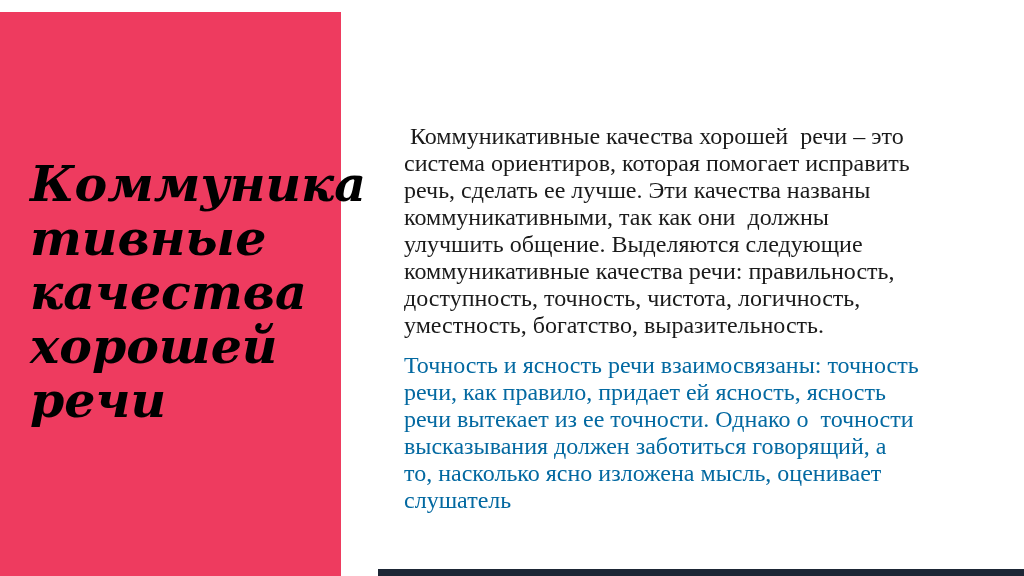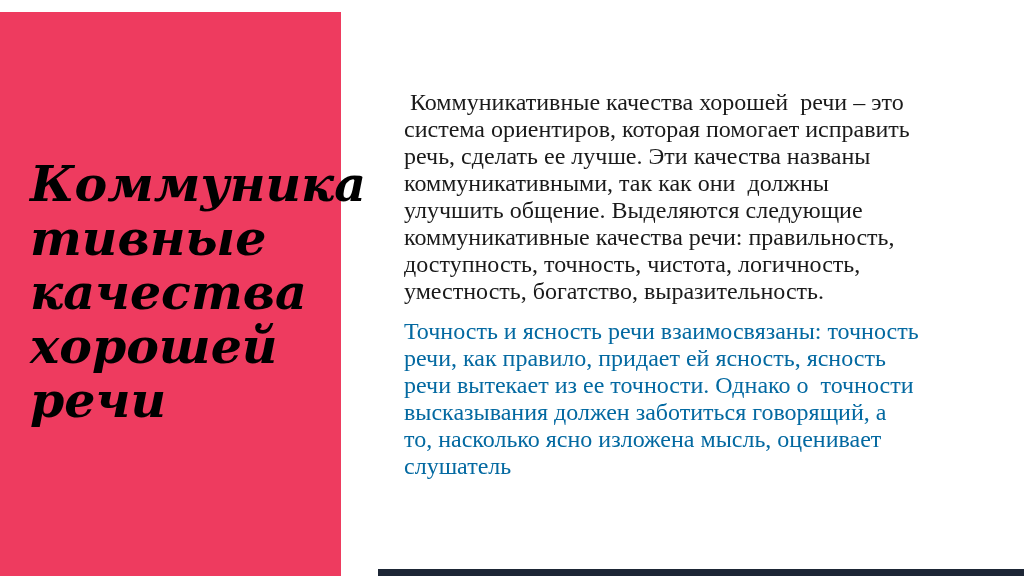--- a/index.html
+++ b/index.html
@@ -44,20 +44,21 @@
   }
   .para {
     position: absolute;
     left: 404px;
     width: 596px;
     font-family: "Liberation Serif", serif;
     font-size: 24px;
     line-height: 27px;
     color: #1A1A1A;
     white-space: pre;
+    margin-top: 34px;
   }
   .para-1 { top: 89px; }
   .para-2 { top: 318px; }
   .bottom-bar {
     position: absolute;
     left: 378px;
     top: 569px;
     width: 646px;
     height: 7px;
     background: #1D2635;

